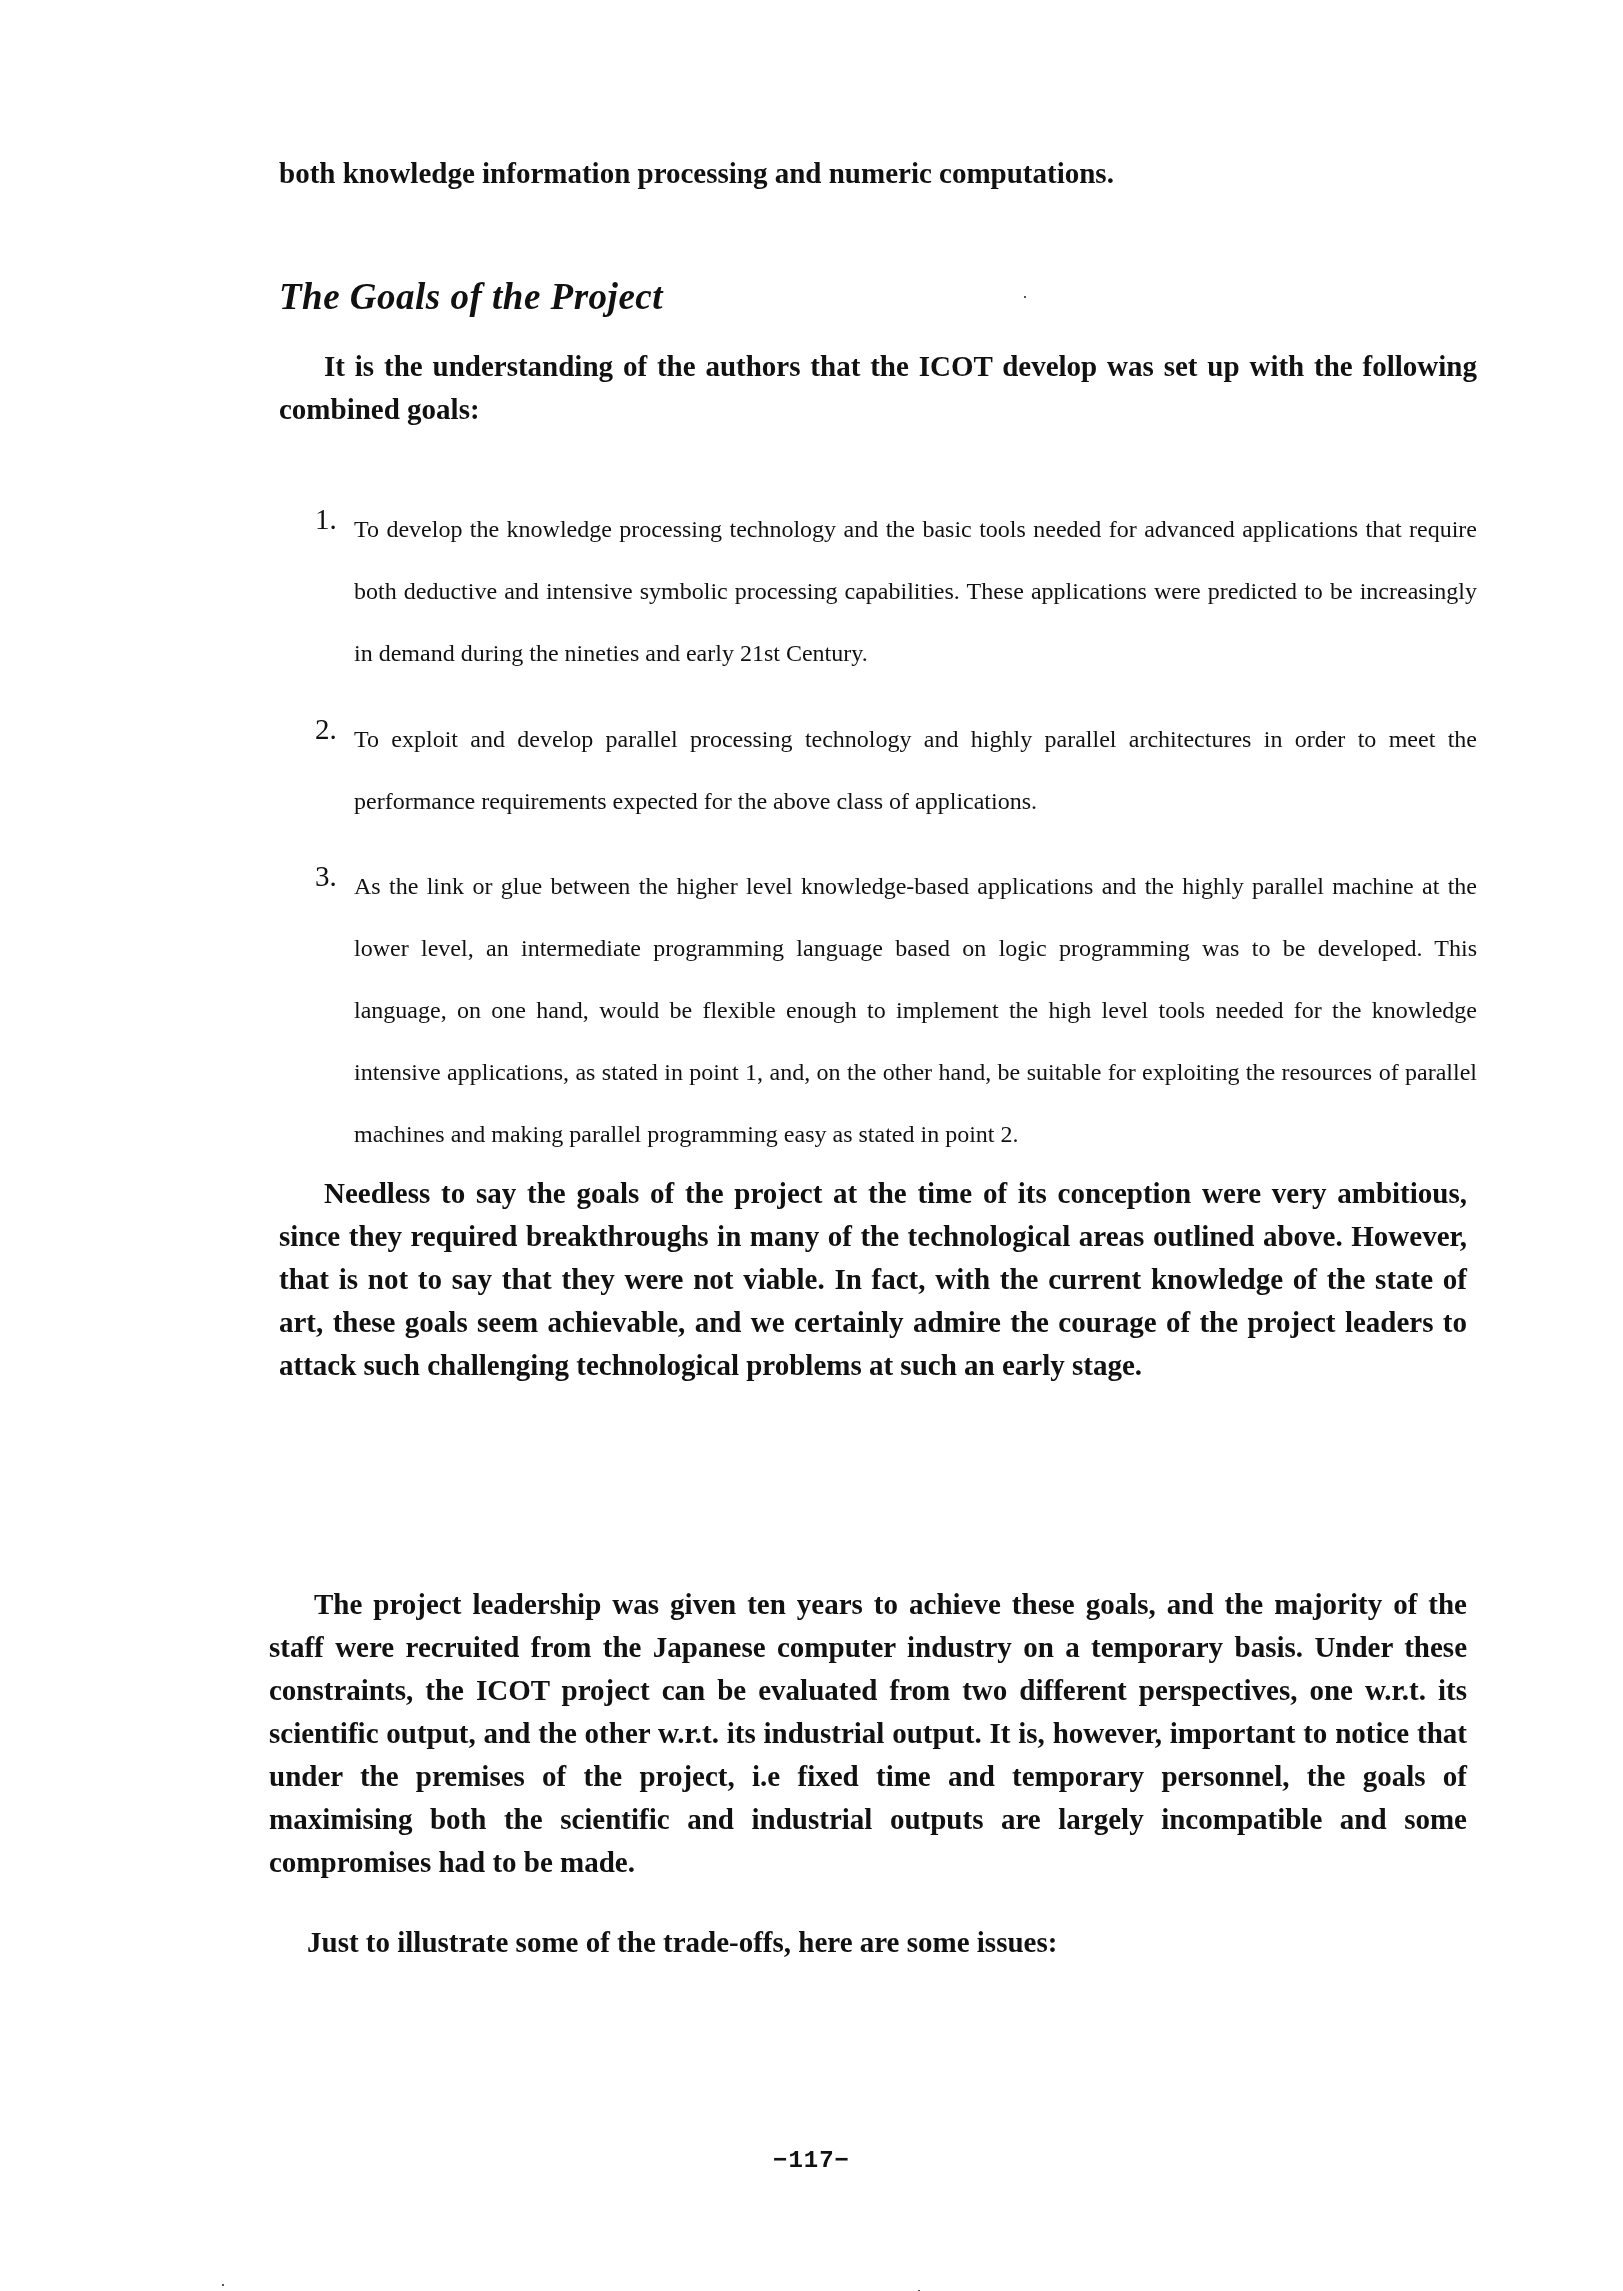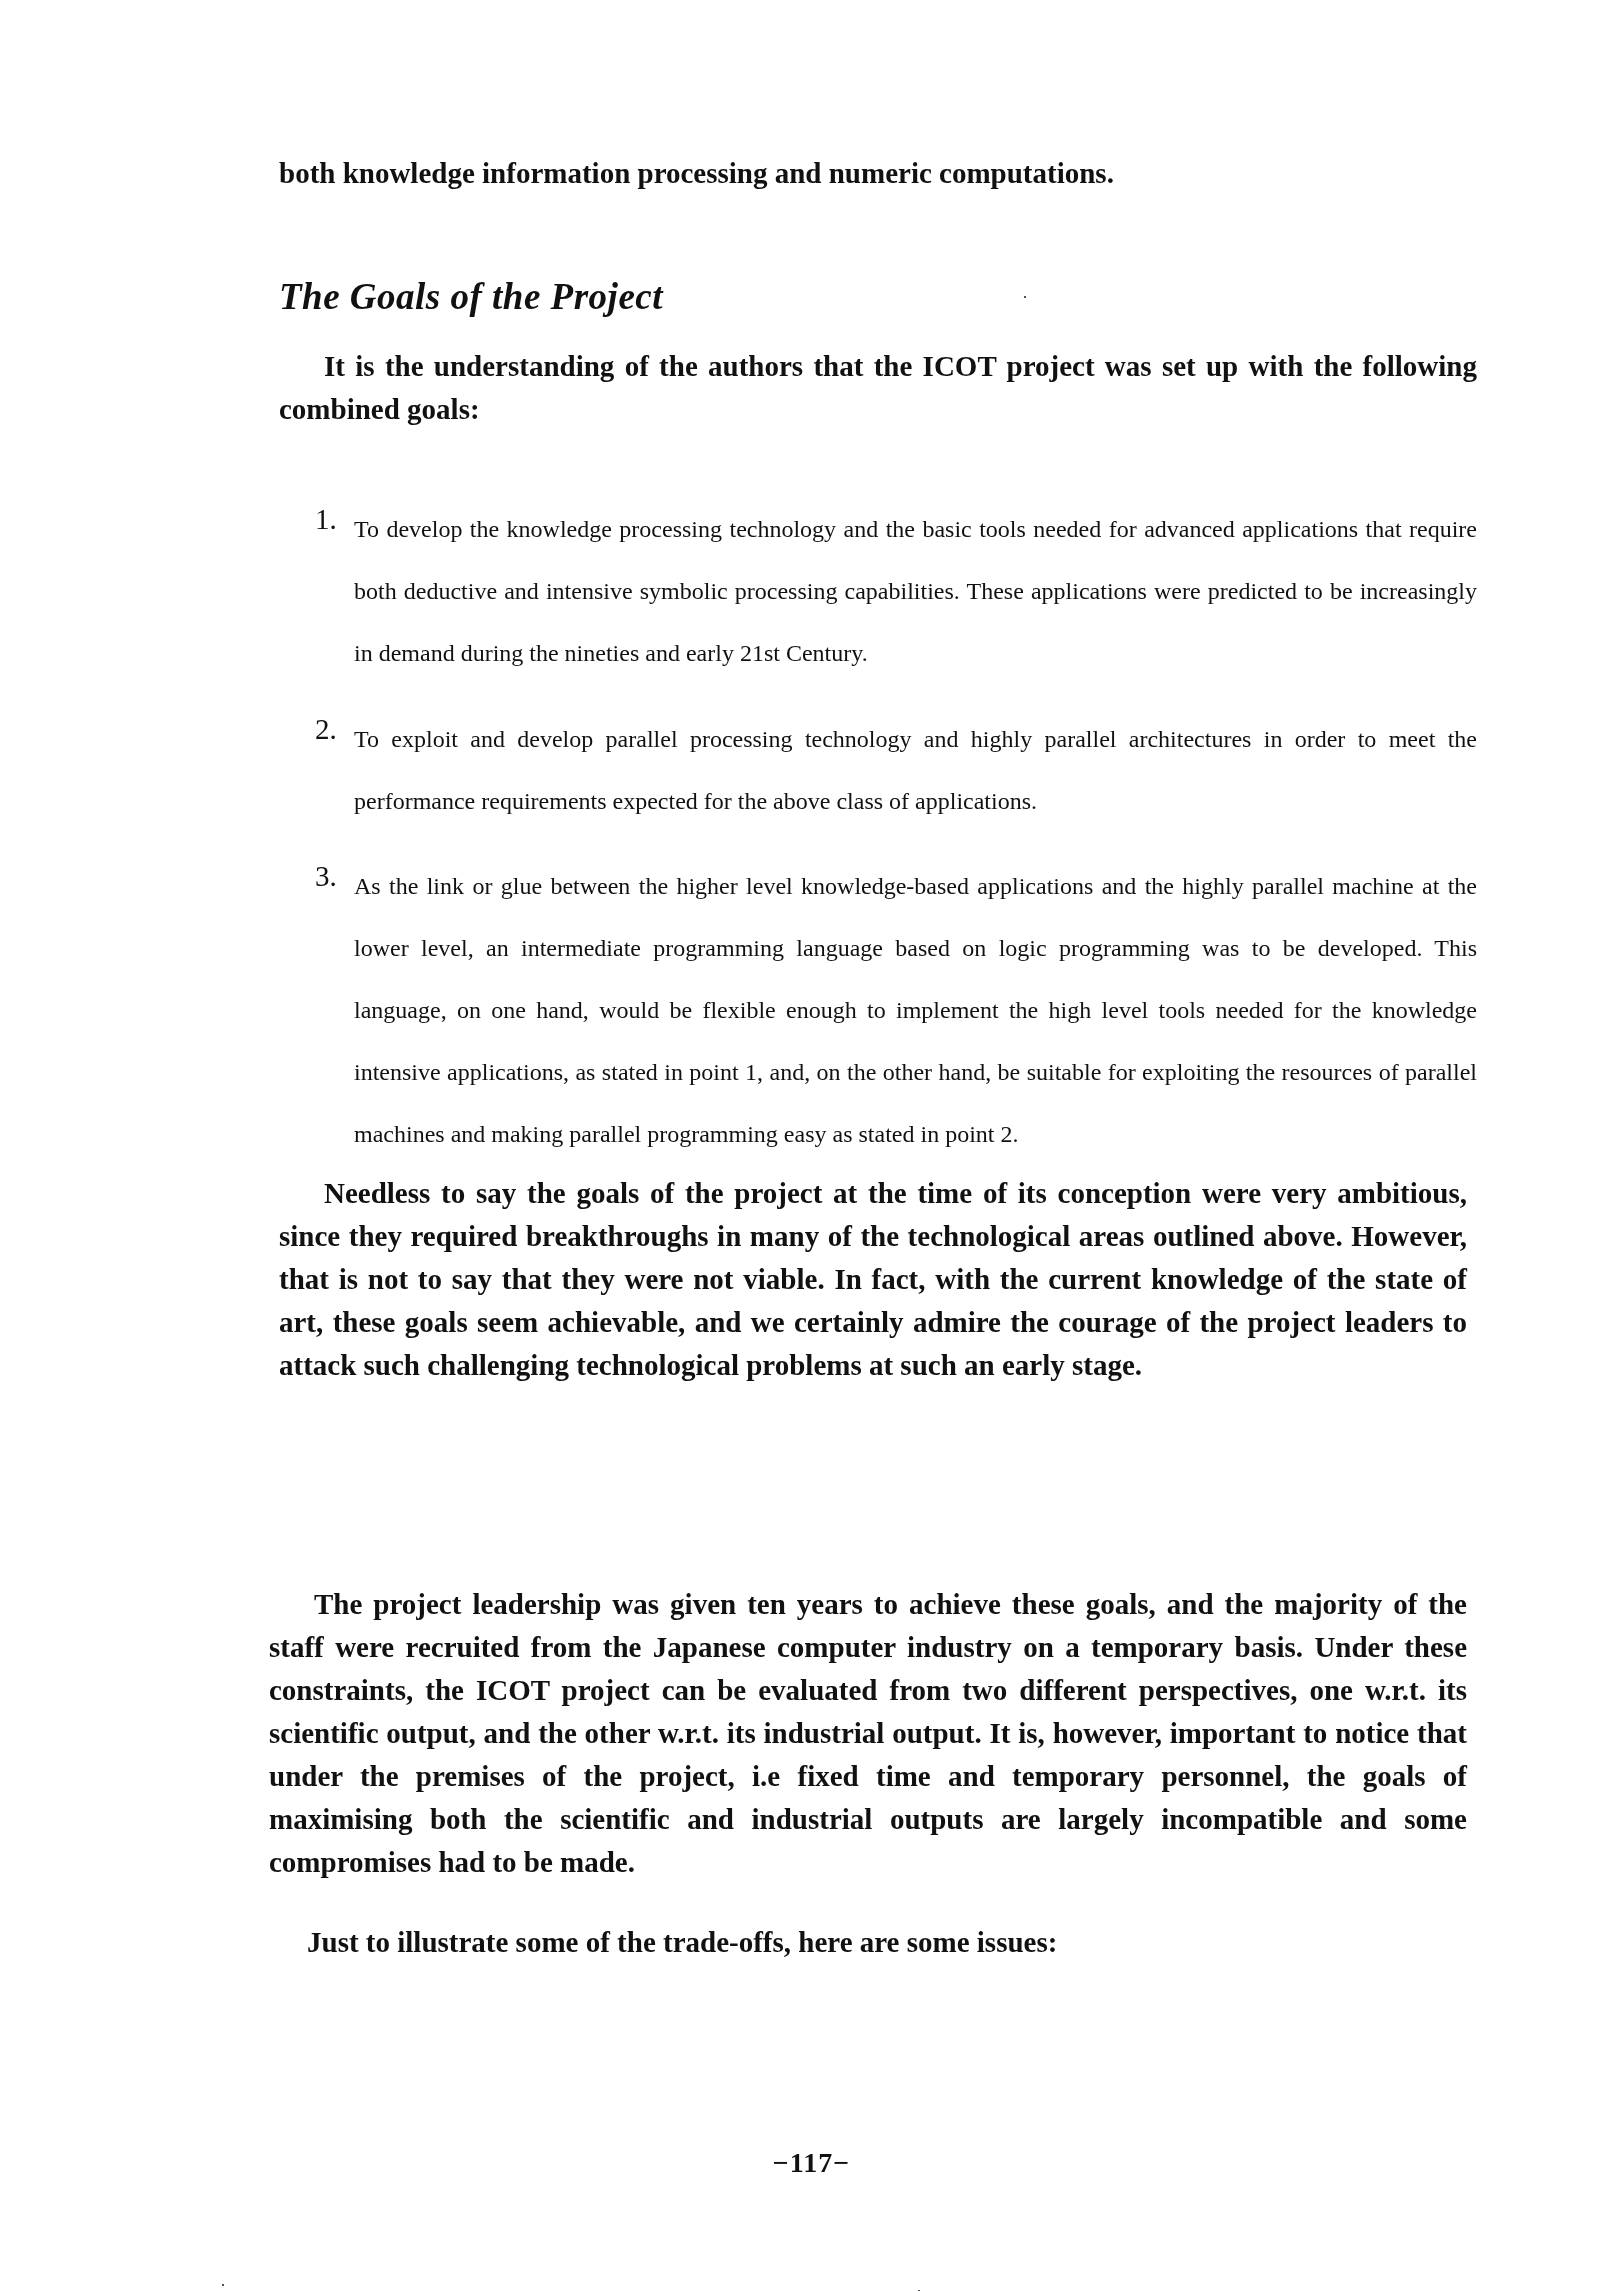--- a/index.html
+++ b/index.html
@@ -70,40 +70,41 @@
       line-height: 62px;
       text-align: justify;
       display: block;
     }
     .page-number {
       position: absolute;
       top: 2147px;
       left: 0;
       width: 1623px;
       text-align: center;
-      font-size: 28px;
+      font-size: 24px;
       font-weight: bold;
       letter-spacing: 1px;
+      font-family: Liberation Mono, monospace;
     }
     .speck {
       position: absolute;
       width: 2px; height: 2px;
       background: #555;
     }
   </style>
 </head>
 <body>
 
 <div class="page">
 
   <p class="para textcol" style="top:152px;">both knowledge information processing and numeric computations.</p>
 
   <h2 class="section textcol" style="top:274px;">The Goals of the Project</h2>
 
-  <p class="para textcol indent" style="top:345px;">It is the understanding of the authors that the ICOT project was set up with the following combined goals:</p>
+  <p class="para textcol indent" style="top:345px;">It is the understanding of the authors that the ICOT develop was set up with the following combined goals:</p>
 
   <ol class="list" style="top:498px;">
     <li class="list-item" style="margin-bottom:23.5px;">
       <span class="num">1.</span>
       <span class="body">To develop the knowledge processing technology and the basic tools needed for advanced applications that require both deductive and intensive symbolic processing capabilities. These applications were predicted to be increasingly in demand during the nineties and early 21st Century.</span>
     </li>
     <li class="list-item" style="margin-bottom:23.5px;">
       <span class="num">2.</span>
       <span class="body">To exploit and develop parallel processing technology and highly parallel architectures in order to meet the performance requirements expected for the above class of applications.</span>
     </li>

